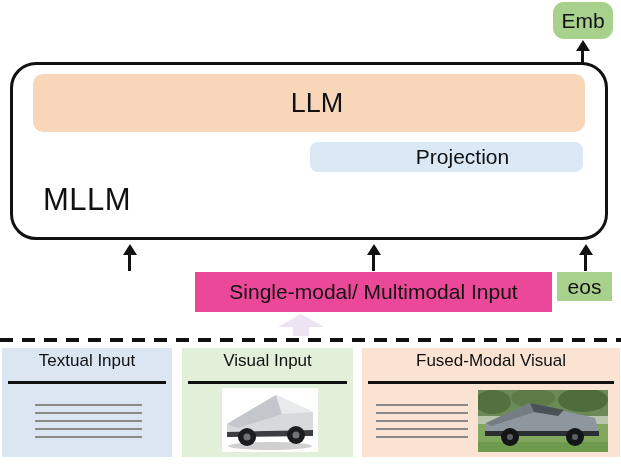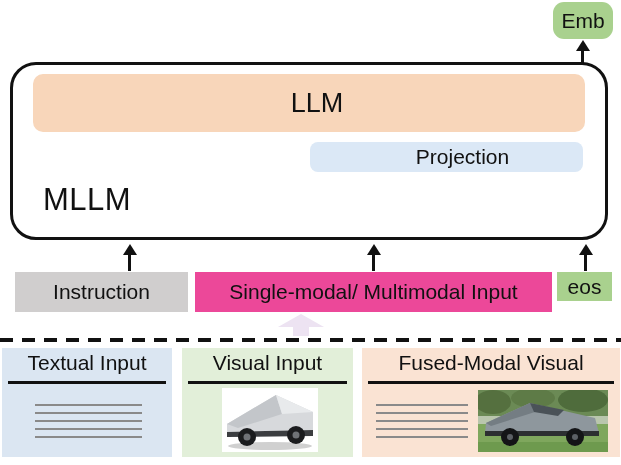--- a/index.html
+++ b/index.html
@@ -41,21 +41,21 @@
 
   
   .dashed{position:absolute;left:0;top:338px;width:621px;height:4px;
     background:repeating-linear-gradient(90deg,#111 0 13px,transparent 13px 22px);}
 
   
   .card{position:absolute;top:348px;height:109px;}
   .card-textual{left:2px;width:170px;background:#dbe6f2;}
   .card-visual{left:182px;width:171px;background:#e2efd9;}
   .card-fused{left:362px;width:258px;background:#fae3d3;}
-  .card-title{position:absolute;left:0;right:0;top:3px;text-align:center;font-size:21px;}
+  .card-title{position:absolute;left:0;right:0;top:3px;text-align:center;font-size:17px;}
   .card-rule{position:absolute;left:6px;right:6px;top:33px;height:3px;background:#111;}
   .text-lines{position:absolute;}
   .text-lines .tline{height:2px;background:#8a8a8a;margin-bottom:6px;}
   .tl-textual{left:33px;top:56px;width:107px;}
   .tl-fused{left:14px;top:56px;width:92px;}
   .img-visual{position:absolute;left:40px;top:40px;}
   .img-fused{position:absolute;left:116px;top:42px;}
 </style>
 </head>
 <body>
@@ -85,23 +85,20 @@
   </div>
   <div class="uparrow arr-2">
     <div class="head"></div>
     <div class="stem"></div>
   </div>
   <div class="uparrow arr-3">
     <div class="head"></div>
     <div class="stem"></div>
   </div>
 
-  <div class="box instruction">
-    <span>Instruction</span>
-  </div>
   <div class="box modal">
     <span>Single-modal/ Multimodal Input</span>
   </div>
   <div class="box eos">
     <span>eos</span>
   </div>
 
   <div class="block-arrow">
     <div class="bhead"></div>
     <div class="bstem"></div>

